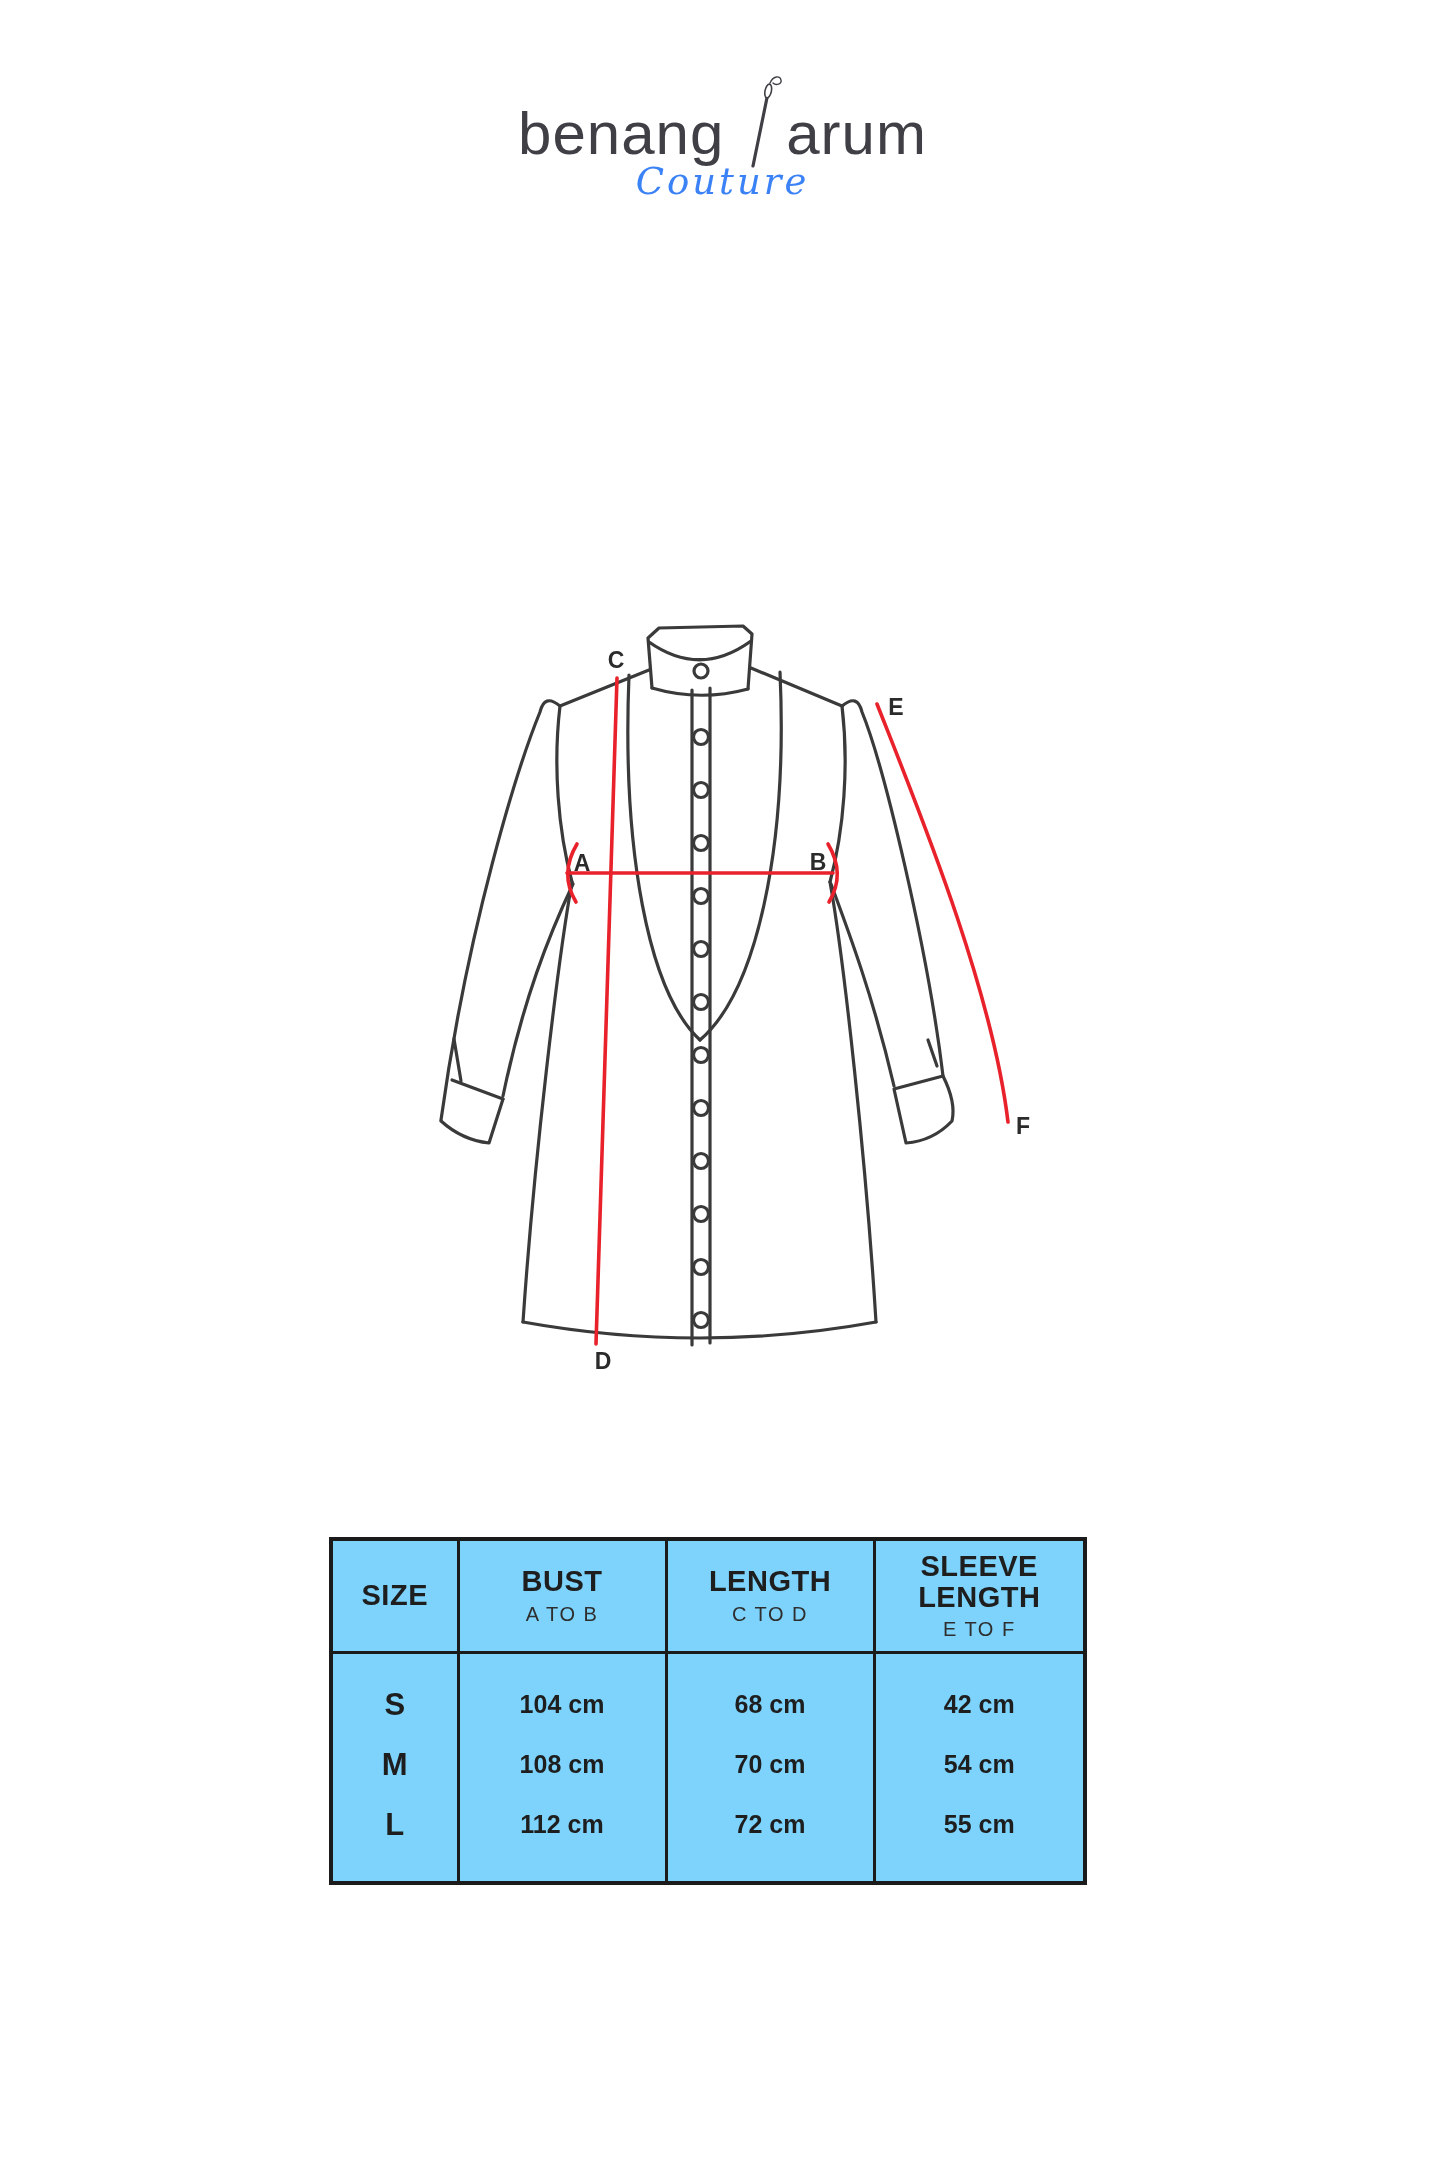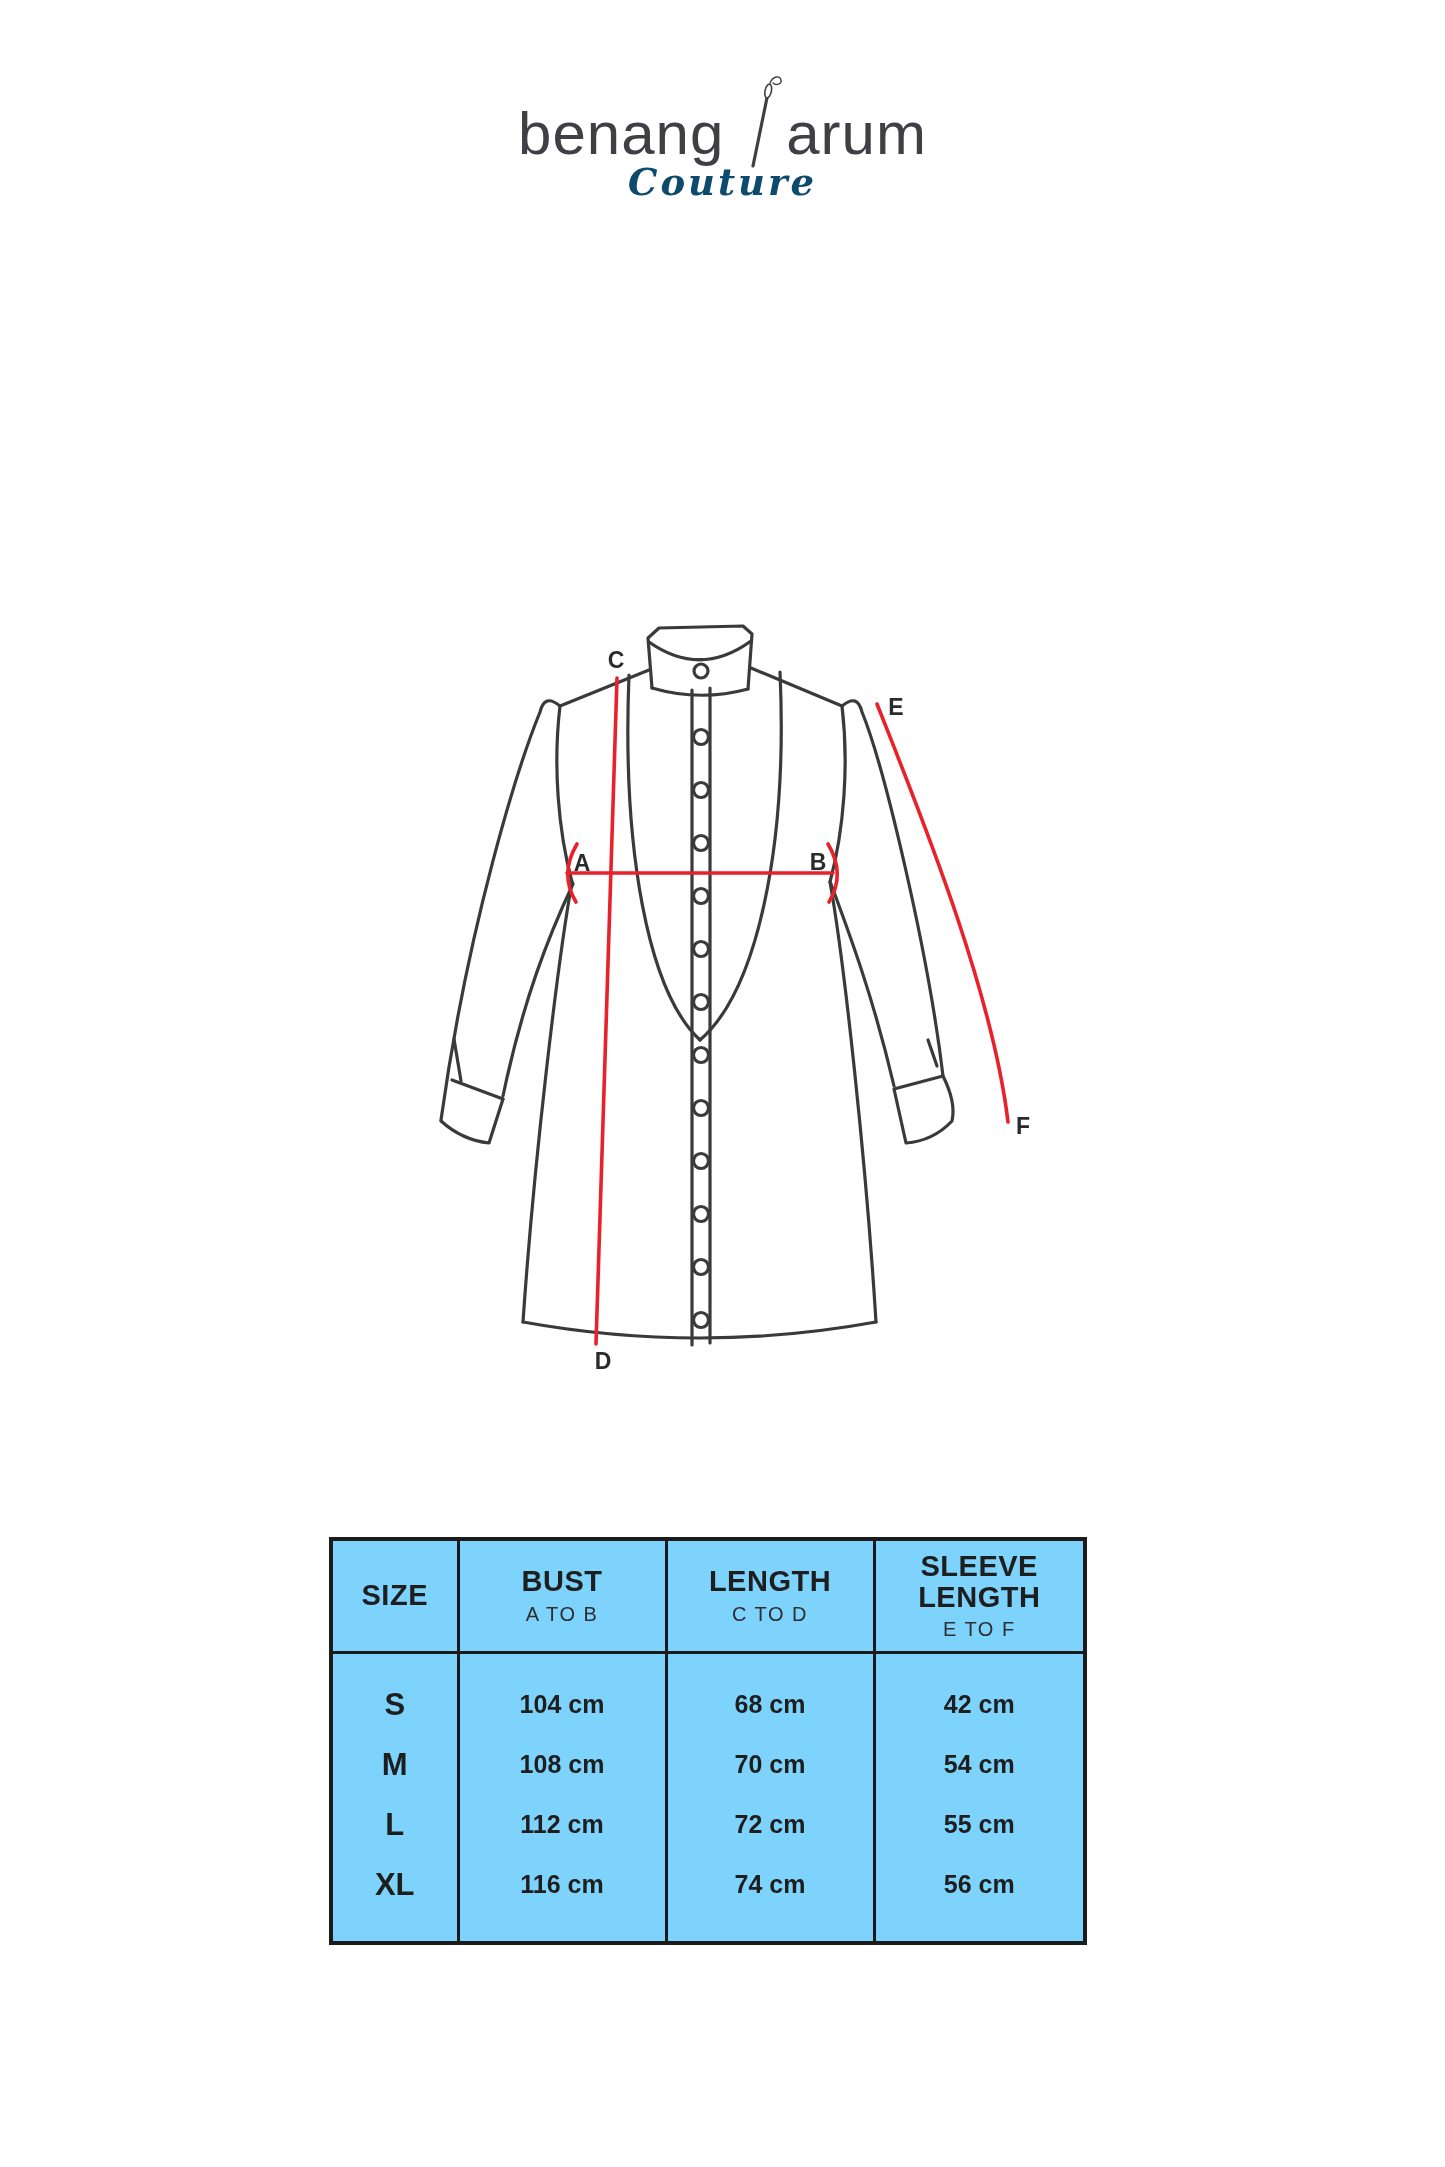--- a/index.html
+++ b/index.html
@@ -35,23 +35,22 @@
   .needle-wrap{
     position:relative;
     width:44px; height:96px;
     margin:0 2px 0 16px;
   }
   .logo-tagline{
     font-family:"DejaVu Serif", serif;
     font-style:italic;
     font-size:37px;
     letter-spacing:3px;
-    color:#0c4a6e;
+    color:#3b82f6;
     margin-top:-10px;
-    font-weight:bold;
   }
   
   .title{
     position:absolute;
     top:338px; left:0; width:100%;
     margin:0;
     text-align:center;
     font-size:46px;
     font-weight:bold;
     letter-spacing:1px;
@@ -259,26 +258,20 @@
         <td class="row-val">108 cm</td>
         <td class="row-val">70 cm</td>
         <td class="row-val">54 cm</td>
       </tr>
       <tr class="data-row">
         <td class="row-size">L</td>
         <td class="row-val">112 cm</td>
         <td class="row-val">72 cm</td>
         <td class="row-val">55 cm</td>
       </tr>
-      <tr class="data-row">
-        <td class="row-size">XL</td>
-        <td class="row-val">116 cm</td>
-        <td class="row-val">74 cm</td>
-        <td class="row-val">56 cm</td>
-      </tr>
       <tr class="spacer-bottom">
         <td></td>
           <td></td>
           <td></td>
           <td></td>
       </tr>
     </tbody>
   </table>
 
 </div>

